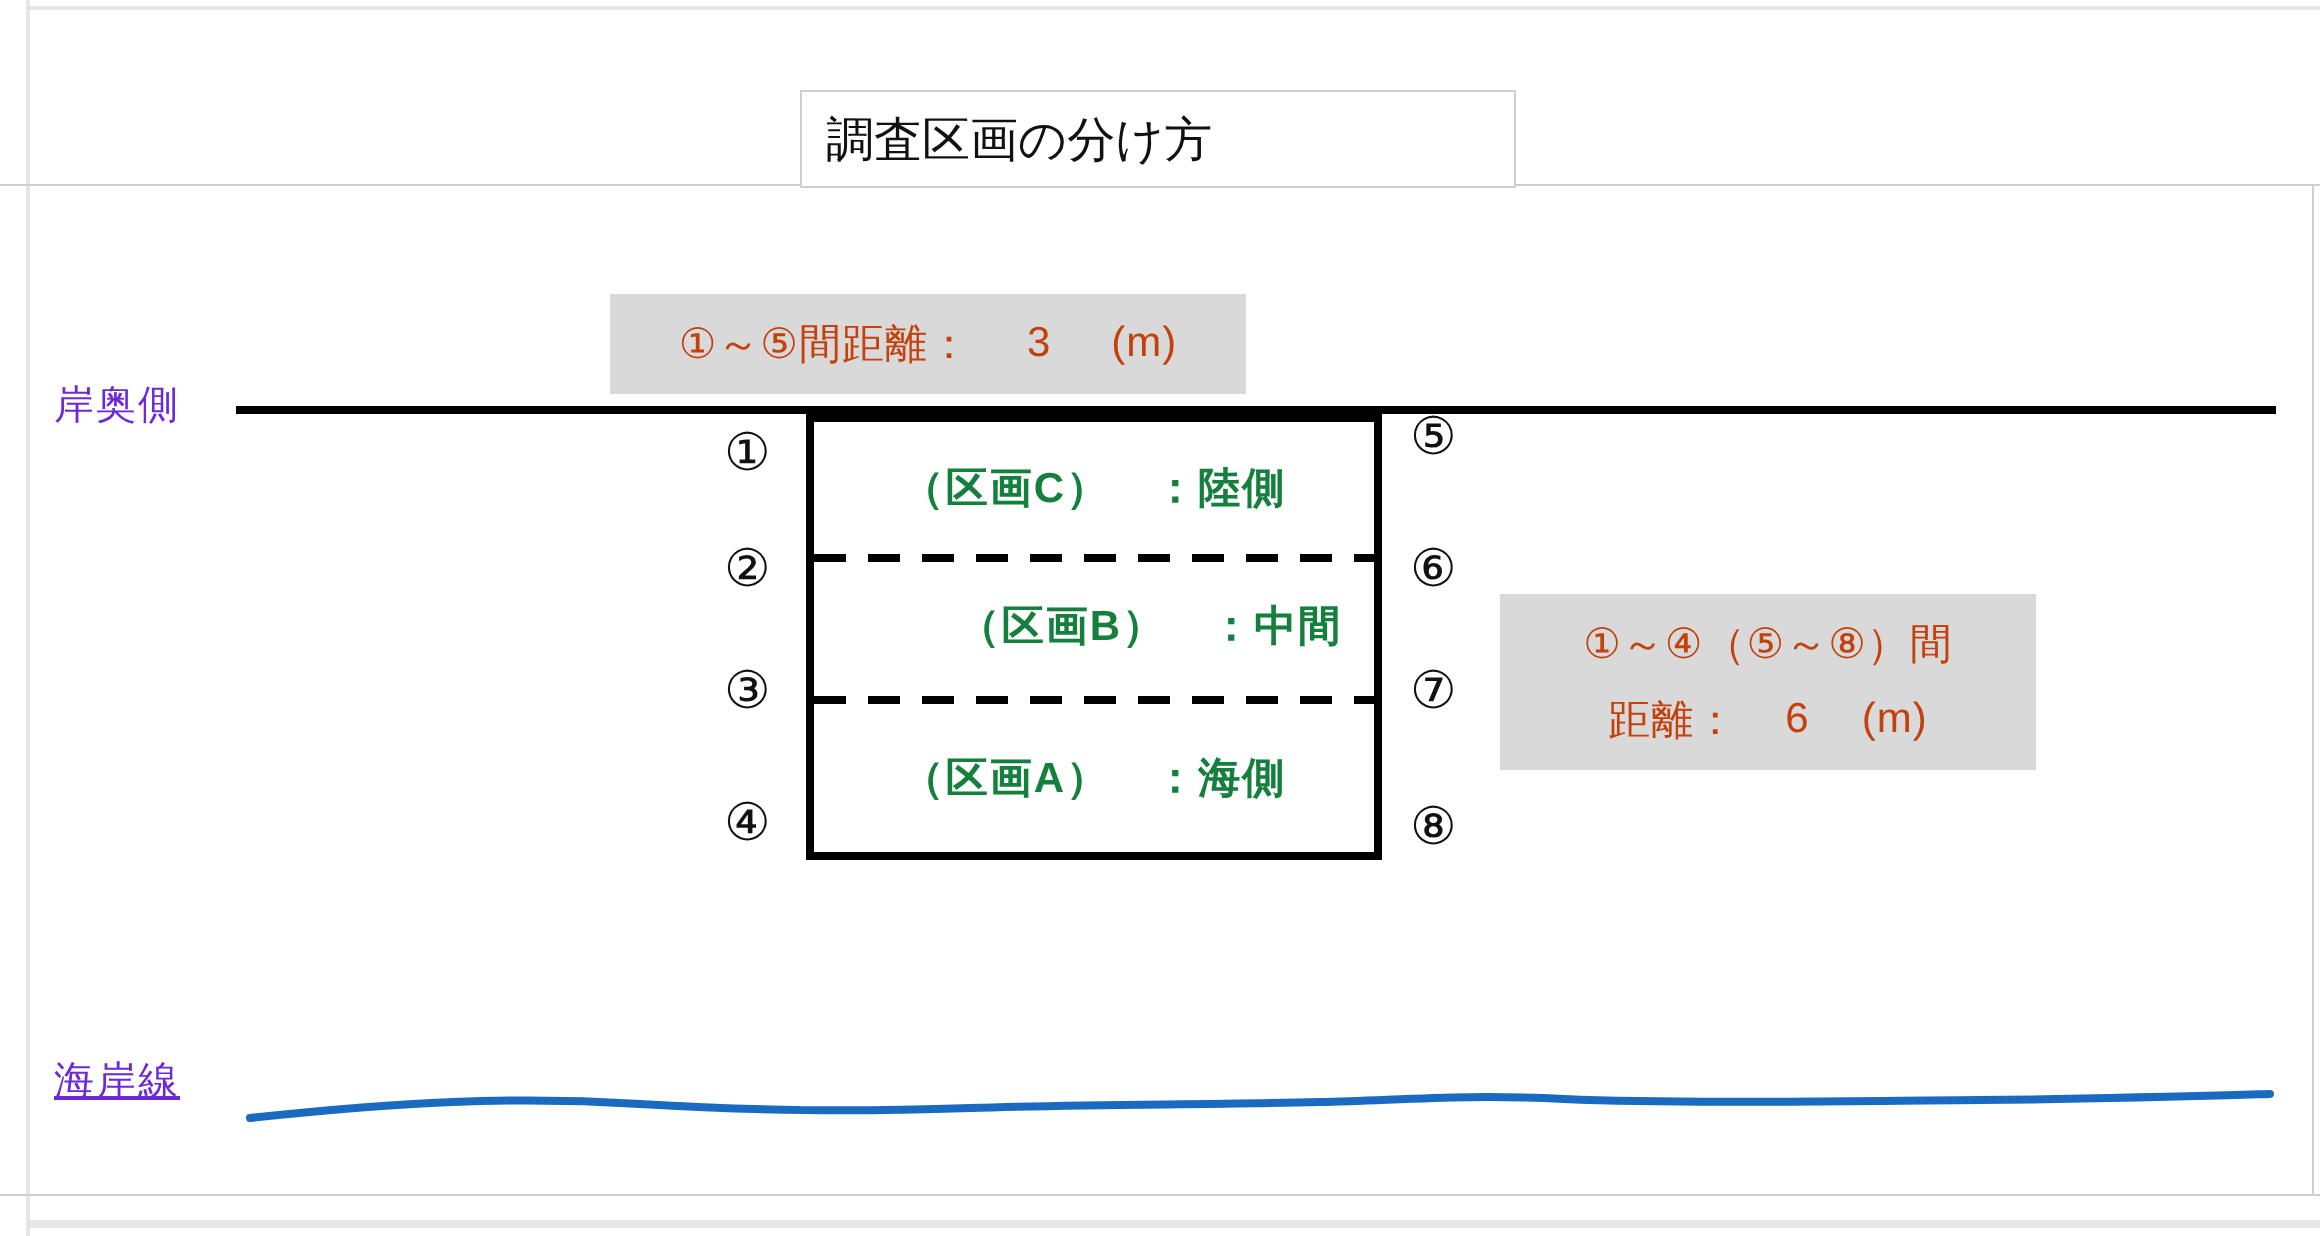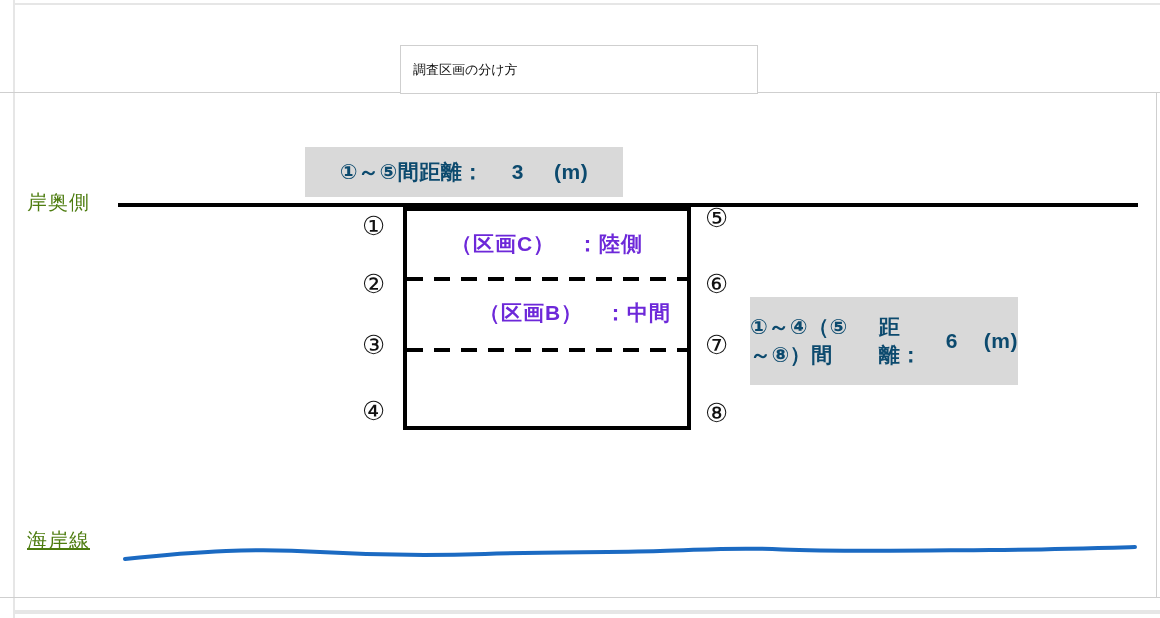--- a/index.html
+++ b/index.html
@@ -8,48 +8,48 @@
 
   
   .gl{position:absolute;background:#cfcfcf;}
   .gl-soft{position:absolute;background:#e6e6e6;}
 
   
   #title-box{
     position:absolute;left:400px;top:45px;width:358px;height:49px;
     background:#fff;border:1px solid #cfcfcf;z-index:3;
     display:flex;align-items:center;padding-left:12px;box-sizing:border-box;
-    font-family:"Liberation Serif","DejaVu Serif",serif;font-size:13px;color:#111;
+    font-family:"Liberation Serif","DejaVu Serif",serif;font-size:24px;color:#111;
   }
 
-  .side-label{position:absolute;font-size:20px;color:#4d7c0f;letter-spacing:1px;}
+  .side-label{position:absolute;font-size:20px;color:#6d28d9;letter-spacing:1px;}
   #shore-inner-label{left:27px;top:189px;}
   #coastline-label{left:27px;top:527px;text-decoration:underline;}
 
   #shore-line{position:absolute;left:118px;top:203px;width:1020px;height:4px;background:#000;}
 
   .info-box{
-    position:absolute;background:#d9d9d9;color:#0c4a6e;
-    font-weight:bold;font-size:21px;display:flex;align-items:center;justify-content:center;
+    position:absolute;background:#d9d9d9;color:#c2410c;
+    font-weight:normal;font-size:21px;display:flex;align-items:center;justify-content:center;
     box-sizing:border-box;letter-spacing:0.5px;
   }
   #top-distance-box{left:305px;top:147px;width:318px;height:50px;}
   #waterline-box{left:755px;top:227px;width:372px;height:48px;}
-  #side-distance-box{left:750px;top:297px;width:268px;height:88px;flex-direction:row;justify-content:center;gap:10px;}
+  #side-distance-box{left:750px;top:297px;width:268px;height:88px;flex-direction:column;justify-content:center;gap:10px;}
   #side-distance-box .row{display:flex;align-items:center;justify-content:center;}
   .gap-val{margin-left:28px;}
   .gap-unit{margin-left:30px;}
 
   
   #plot-rect{
     position:absolute;left:403px;top:207px;width:288px;height:223px;
     border:4px solid #000;box-sizing:border-box;background:transparent;
   }
   .plot-row{position:absolute;left:0;width:100%;display:flex;align-items:center;justify-content:center;
-    font-weight:bold;font-size:21px;color:#6d28d9;letter-spacing:1px;}
+    font-weight:bold;font-size:21px;color:#15803d;letter-spacing:1px;}
   #row-c{top:0;height:66px;}
   #row-b{top:70px;height:63px;padding-left:28px;}
   #row-a{top:141px;height:74px;}
   .dashed-sep{position:absolute;left:0;width:100%;height:4px;
     background:repeating-linear-gradient(to right,#000 0 16px,transparent 16px 27px);}
   #sep-1{top:66px;}
   #sep-2{top:137px;}
 
   .marker{position:absolute;font-size:26px;color:#111;line-height:1;}
   
@@ -88,20 +88,23 @@
 
   <div id="plot-rect">
     <div id="row-c" class="plot-row">
       <span>（区画C）　：陸側</span>
     </div>
     <div id="sep-1" class="dashed-sep"></div>
     <div id="row-b" class="plot-row">
       <span>（区画B）　：中間</span>
     </div>
     <div id="sep-2" class="dashed-sep"></div>
+    <div id="row-a" class="plot-row">
+      <span>（区画A）　：海側</span>
+    </div>
   </div>
 
   <span id="m1" class="marker">①</span>
   <span id="m2" class="marker">②</span>
   <span id="m3" class="marker">③</span>
   <span id="m4" class="marker">④</span>
 
   <span id="m5" class="marker">⑤</span>
   <span id="m6" class="marker">⑥</span>
   <span id="m7" class="marker">⑦</span>

